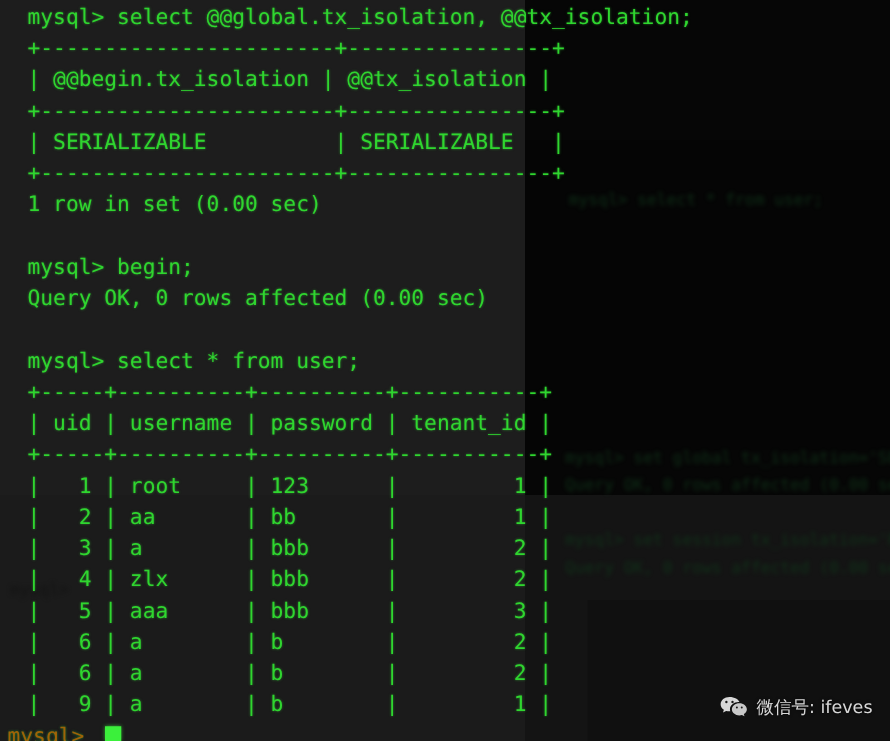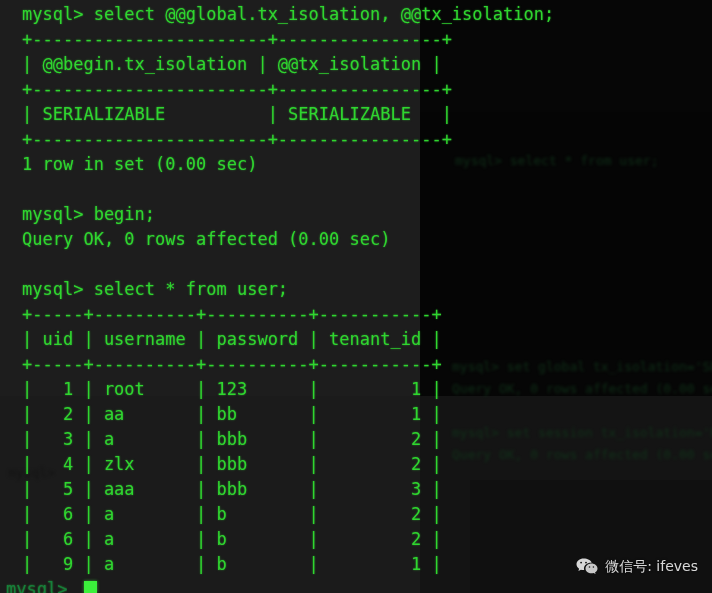--- a/index.html
+++ b/index.html
@@ -87,21 +87,21 @@
   .line.blank { color: transparent; }
 
   
   #cursor-row {
     position: absolute;
     left: 6px;
     top: 578px;
     height: 15px;
     line-height: 22px;
     font-size: 17px;
-    color: #15803d;
+    color: #a16207;
     white-space: pre;
     overflow: hidden;
     text-shadow: 0 0 2px rgba(60, 230, 60, .55);
     text-align: right;
   }
   #cursor-block {
     position: absolute;
     left: 84px;
     top: 581px;
     width: 13px;

